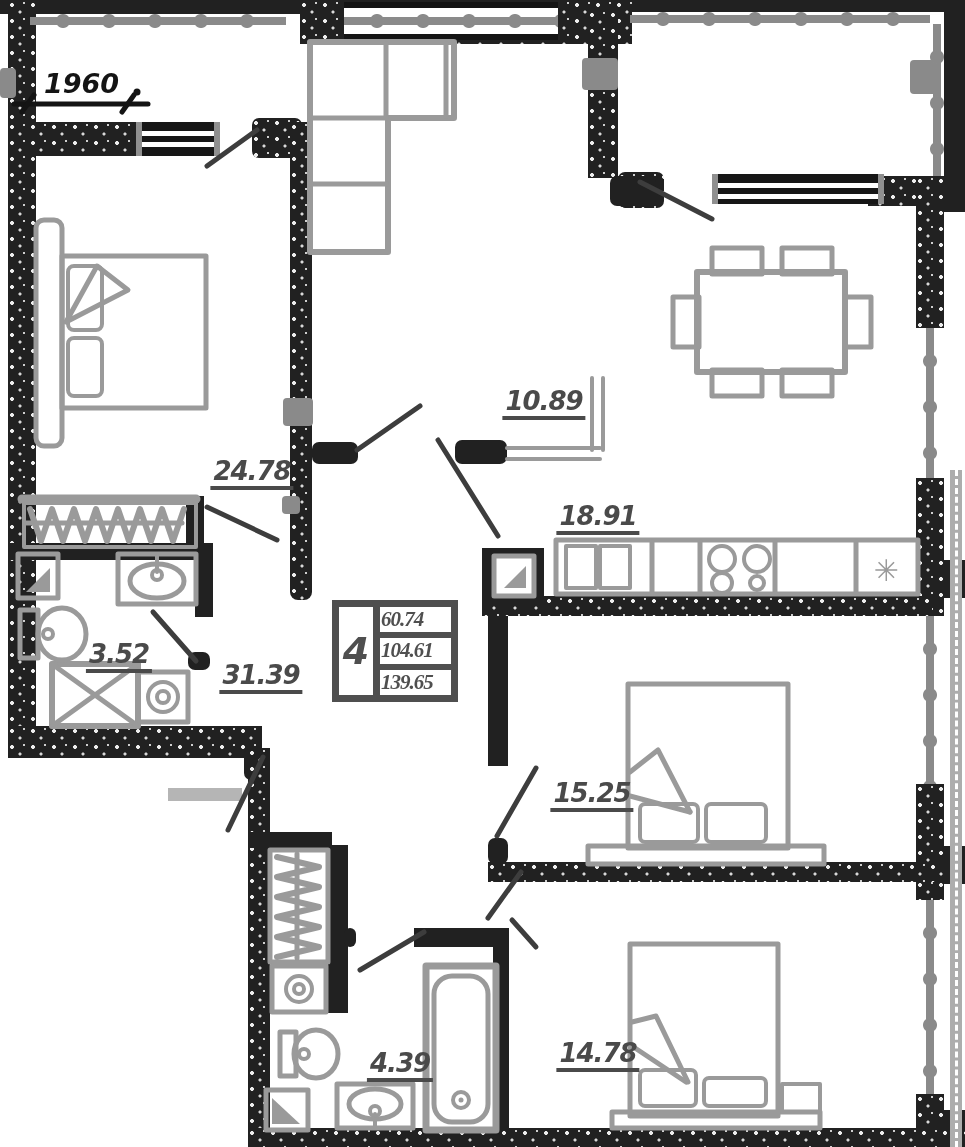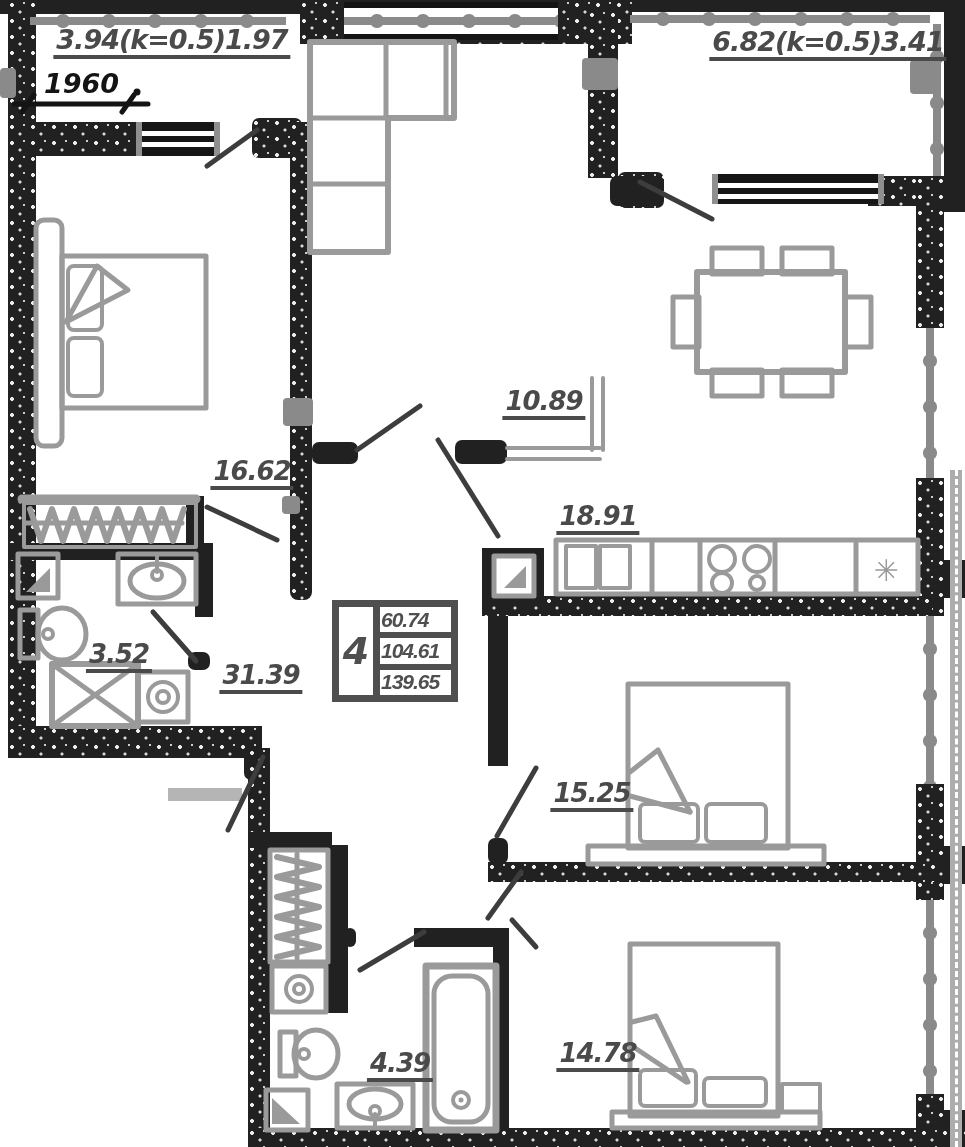--- a/index.html
+++ b/index.html
@@ -38,21 +38,21 @@
   svg.overlay{position:absolute;left:0;top:0;z-index:5;pointer-events:none}
   .rl{position:absolute;font-family:"DejaVu Sans",sans-serif;font-weight:bold;font-style:italic;font-size:26px;
       color:#4a4a4a;border-bottom:4px solid #4a4a4a;transform:translateX(-50%);
       white-space:nowrap;letter-spacing:-1px;padding:0 3px 1px;z-index:6;line-height:1.05}
   .rl.big{font-size:27px}
   .dim{position:absolute;font-family:"DejaVu Sans",sans-serif;font-weight:bold;font-style:italic;font-size:27px;color:#141414;z-index:6}
   .legend{position:absolute;left:332px;top:600px;width:126px;height:102px;border:7px solid #4f4f4f;background:#fff;display:flex;z-index:6;box-sizing:border-box}
   .legend .lcell{width:34px;border-right:7px solid #4f4f4f;display:flex;align-items:center;justify-content:center;
       font-family:"DejaVu Sans",sans-serif;font-weight:bold;font-style:italic;font-size:38px;color:#4f4f4f}
   .legend .rcol{flex:1;display:flex;flex-direction:column}
-  .legend .rcol .lv{flex:1;display:flex;align-items:center;font-family:Liberation Sans, sans-serif;font-weight:bold;font-style:italic;
+  .legend .rcol .lv{flex:1;display:flex;align-items:center;font-family:Liberation Serif, serif;font-weight:bold;font-style:italic;
       font-size:21px;color:#4f4f4f;letter-spacing:-1px;padding-left:1px;border-bottom:6px solid #4f4f4f;overflow:hidden}
   .legend .rcol .lv:last-child{border-bottom:none}
   .snow{position:absolute;left:856px;top:548px;width:60px;height:44px;display:flex;align-items:center;justify-content:center;
       font-size:30px;color:#9a9a9a;z-index:4}
 </style>
 </head>
 <body>
 
 <div class="plan">
 
@@ -284,25 +284,23 @@
     <g stroke="#141414" stroke-width="5" stroke-linecap="round">
       <line x1="14" y1="104" x2="148" y2="104"></line>
       <line x1="22" y1="112" x2="34" y2="95"></line>
       <line x1="122" y1="112" x2="134" y2="95"></line>
       <circle cx="137" cy="92" r="3.5" fill="#141414" stroke="none"></circle>
     </g>
   </svg>
 
   <div class="snow">✳</div>
 
-  <div class="rl big" style="left:172px;top:26px">3.94(k=0.5)1.97</div>
   <div class="dim" style="left:44px;top:68px">1960</div>
-  <div class="rl big" style="left:828px;top:28px">6.82(k=0.5)3.41</div>
   <div class="rl" style="left:544px;top:388px">10.89</div>
-  <div class="rl" style="left:252px;top:458px">16.62</div>
+  <div class="rl" style="left:252px;top:458px">24.78</div>
   <div class="rl" style="left:598px;top:503px">18.91</div>
   <div class="rl" style="left:119px;top:641px">3.52</div>
   <div class="rl" style="left:261px;top:662px">31.39</div>
   <div class="rl" style="left:592px;top:780px">15.25</div>
   <div class="rl" style="left:400px;top:1050px">4.39</div>
   <div class="rl" style="left:598px;top:1040px">14.78</div>
 
   <div class="legend">
     <div class="lcell">4</div>
     <div class="rcol">

